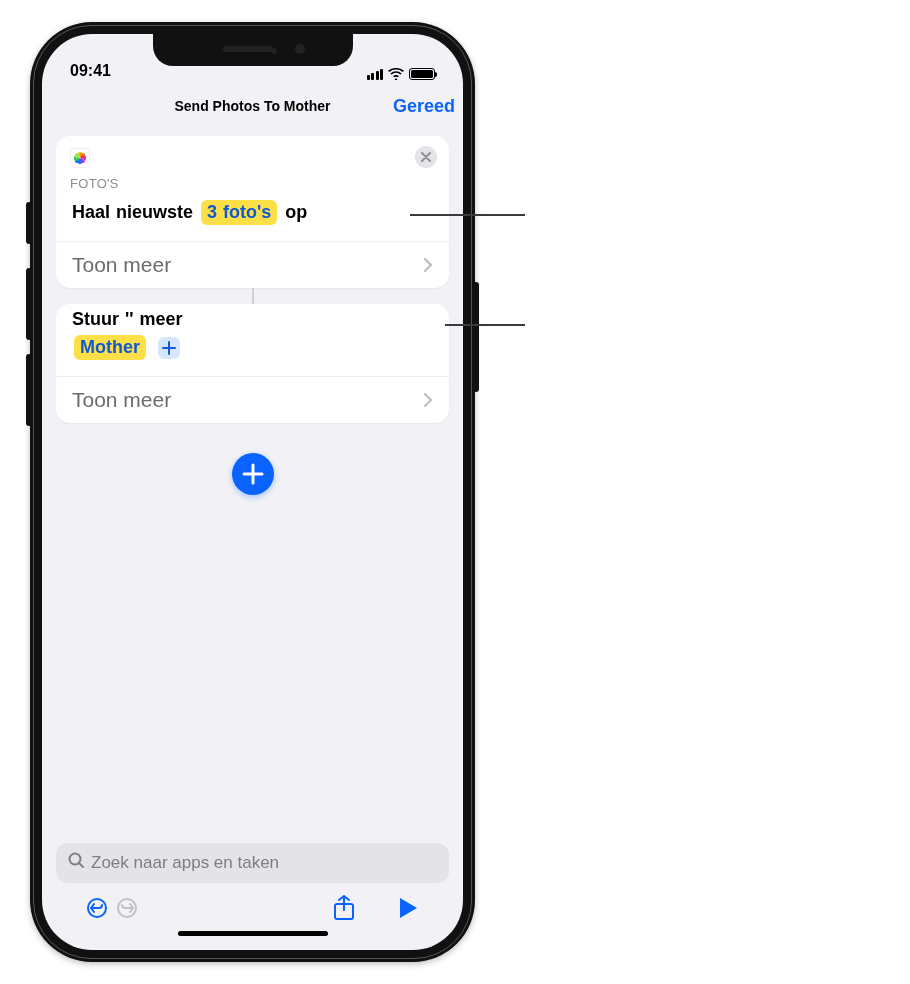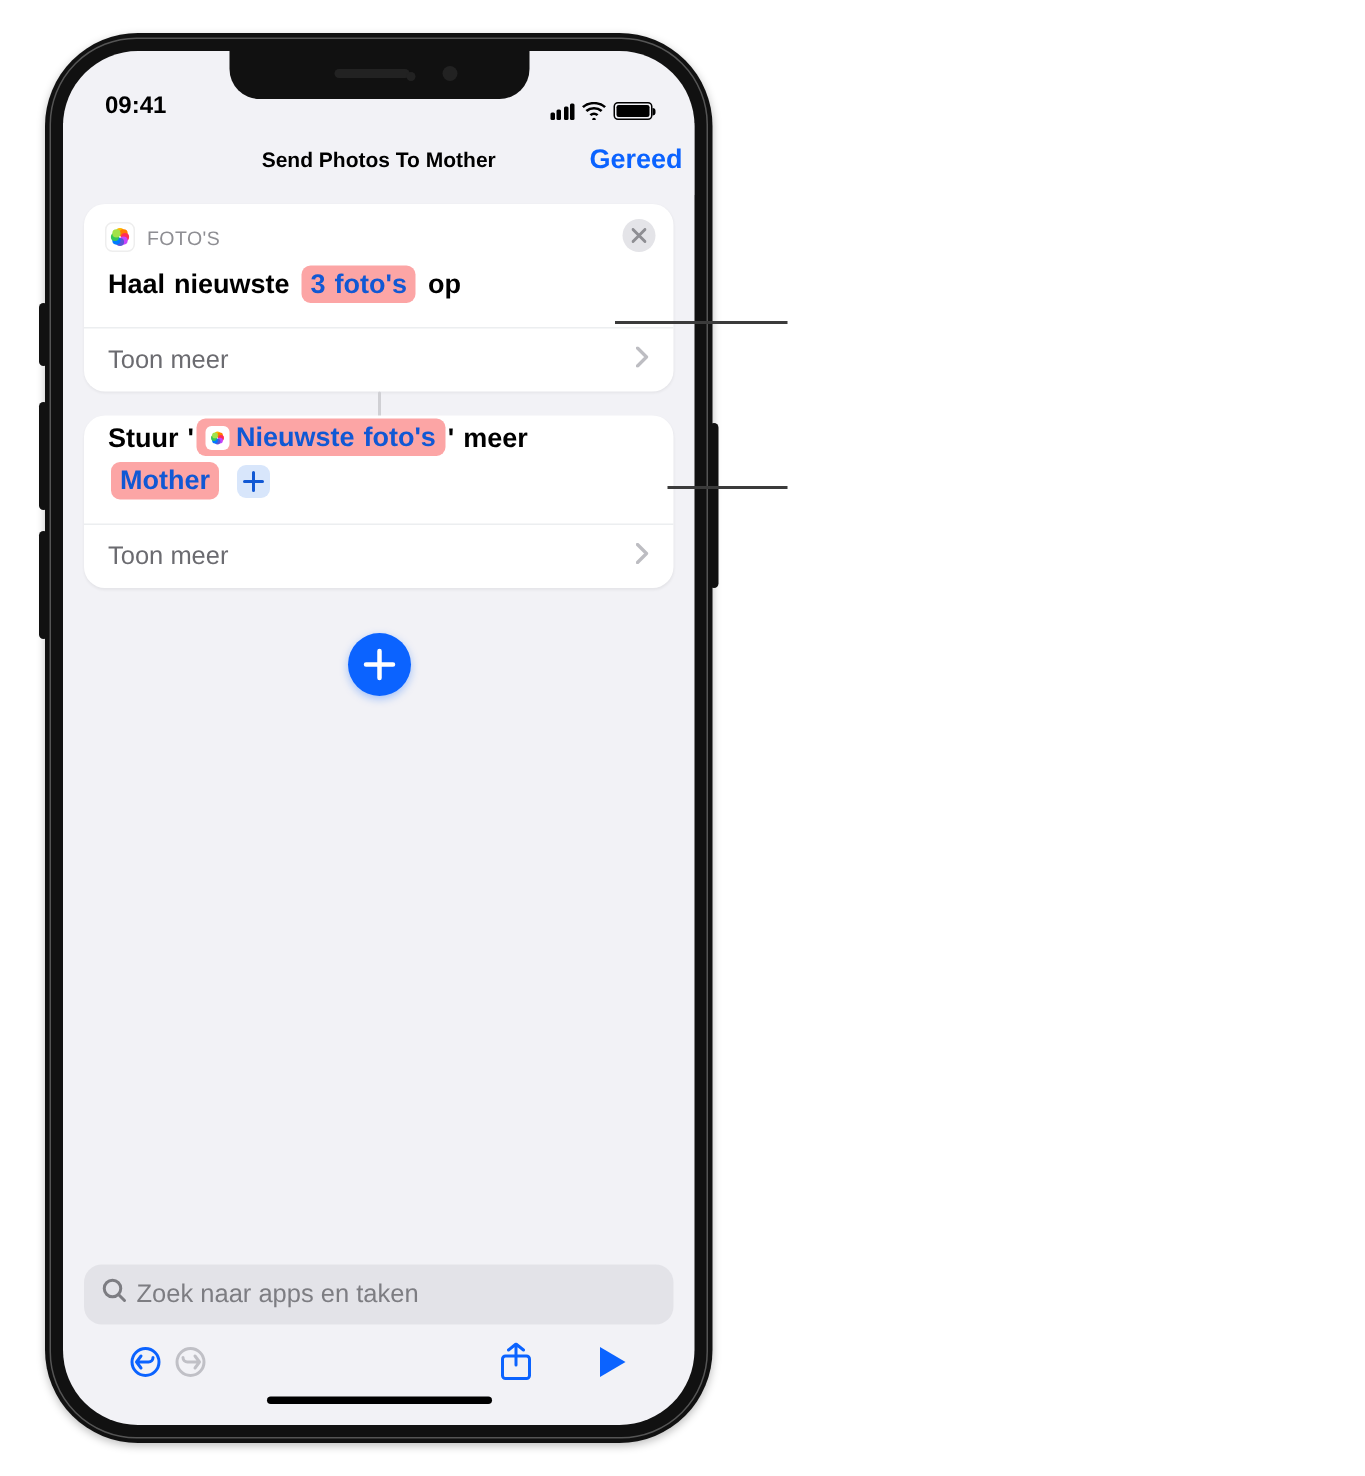--- a/index.html
+++ b/index.html
@@ -114,23 +114,24 @@
   .nav-done { position:absolute; right:8px; color:#0b63ff; font-size:18px; font-weight:600; }
   
   .content { flex:1; overflow:auto; padding: 6px 14px 0; position:relative; }
   .card {
     background:#fff;
     border-radius:14px;
     box-shadow: 0 1px 2px rgba(0,0,0,.06);
     margin-bottom: 16px;
   }
   .card-header {
-    display:flex; align-items:center; gap:8px;
+    display:flex; gap:8px;
     padding: 12px 14px 6px 14px;
     position:relative;
+    flex-direction:column;
   }
   .app-icon {
     width:20px; height:20px; border-radius:5px;
     display:flex; align-items:center; justify-content:center;
     font-size:12px;
   }
   .photos-icon {
     background: #fff;
     border:1px solid #eee;
   }
@@ -144,21 +145,21 @@
   .close-chip {
     position:absolute; right:12px; top:10px;
     width:22px; height:22px; border-radius:50%;
     background:#e4e4e8;
     display:flex; align-items:center; justify-content:center;
   }
   .close-chip svg { width:10px; height:10px; color:#8e8e93; }
   .card-body { padding: 2px 16px 14px; font-size:18px; color:#000; font-weight:600; line-height:1.55; word-spacing:1px;}
   .pill {
     display:inline-flex; align-items:center; gap:4px;
-    background:#fca5a5;
+    background:#fde047;
     color:#1158d4;
     border-radius:6px;
     padding:0 6px;
     font-weight:600;
     line-height:1.4;
     vertical-align:baseline;
     margin:0 2px;
   }
   .pill-icon {
     width:16px;height:16px;border-radius:4px;
@@ -169,21 +170,21 @@
     display:inline-flex; width:22px;height:22px;
     background:#d8e6fb; border-radius:6px;
     align-items:center;justify-content:center;
     vertical-align:middle; margin-left:4px;
   }
   .plus-chip svg{ color:#1158d4; width:14px; height:14px;}
   .card-footer {
     border-top:1px solid #eceef0;
     padding:11px 16px;
     display:flex; align-items:center; justify-content:space-between;
-    font-size:17px; color:#6b6b70;
+    font-size:21px; color:#6b6b70;
   }
   .chevron { color:#bdbdc2; }
   
   .connector {
     width:2px; height:18px; background:#d0d0d4;
     margin:-16px auto 0; 
     margin-bottom:0;
     border-radius:1px;
   }
   .card + .connector + .card {}
@@ -300,37 +301,21 @@
                 <path d="M1 1l6 6-6 6"></path>
               </svg>
           </span>
         </div>
       </div>
 
       <div class="connector"></div>
 
       <div class="card card2-wrap">
         <div class="card-body">
-          <span>Stuur '</span><span class="pill">
-            <span class="pill-icon">
-              <svg viewBox="0 0 20 20" width="12" height="12">
-                <g transform="translate(10,10)">
-                  <circle r="3.2" cx="0" cy="-4" fill="#ffb800"></circle>
-                  <circle r="3.2" cx="2.8" cy="-2.8" fill="#ff7a00"></circle>
-                  <circle r="3.2" cx="4" cy="0" fill="#ff2d55"></circle>
-                  <circle r="3.2" cx="2.8" cy="2.8" fill="#c644fc"></circle>
-                  <circle r="3.2" cx="0" cy="4" fill="#5856d6"></circle>
-                  <circle r="3.2" cx="-2.8" cy="2.8" fill="#007aff"></circle>
-                  <circle r="3.2" cx="-4" cy="0" fill="#34c759"></circle>
-                  <circle r="3.2" cx="-2.8" cy="-2.8" fill="#a2e24a"></circle>
-                </g>
-              </svg>
-            </span>
-            <span>Nieuwste foto's</span>
-          </span><span>' meer</span>
+          <span>Stuur '</span><span>' meer</span>
           <br>
           <span class="pill">Mother</span>
           <span class="plus-chip">
             <svg viewBox="0 0 14 14" stroke="currentColor" stroke-width="2" stroke-linecap="round">
                 <path d="M7 1v12M1 7h12"></path>
               </svg>
           </span>
         </div>
         <div class="card-footer">
           <span>Toon meer</span>

